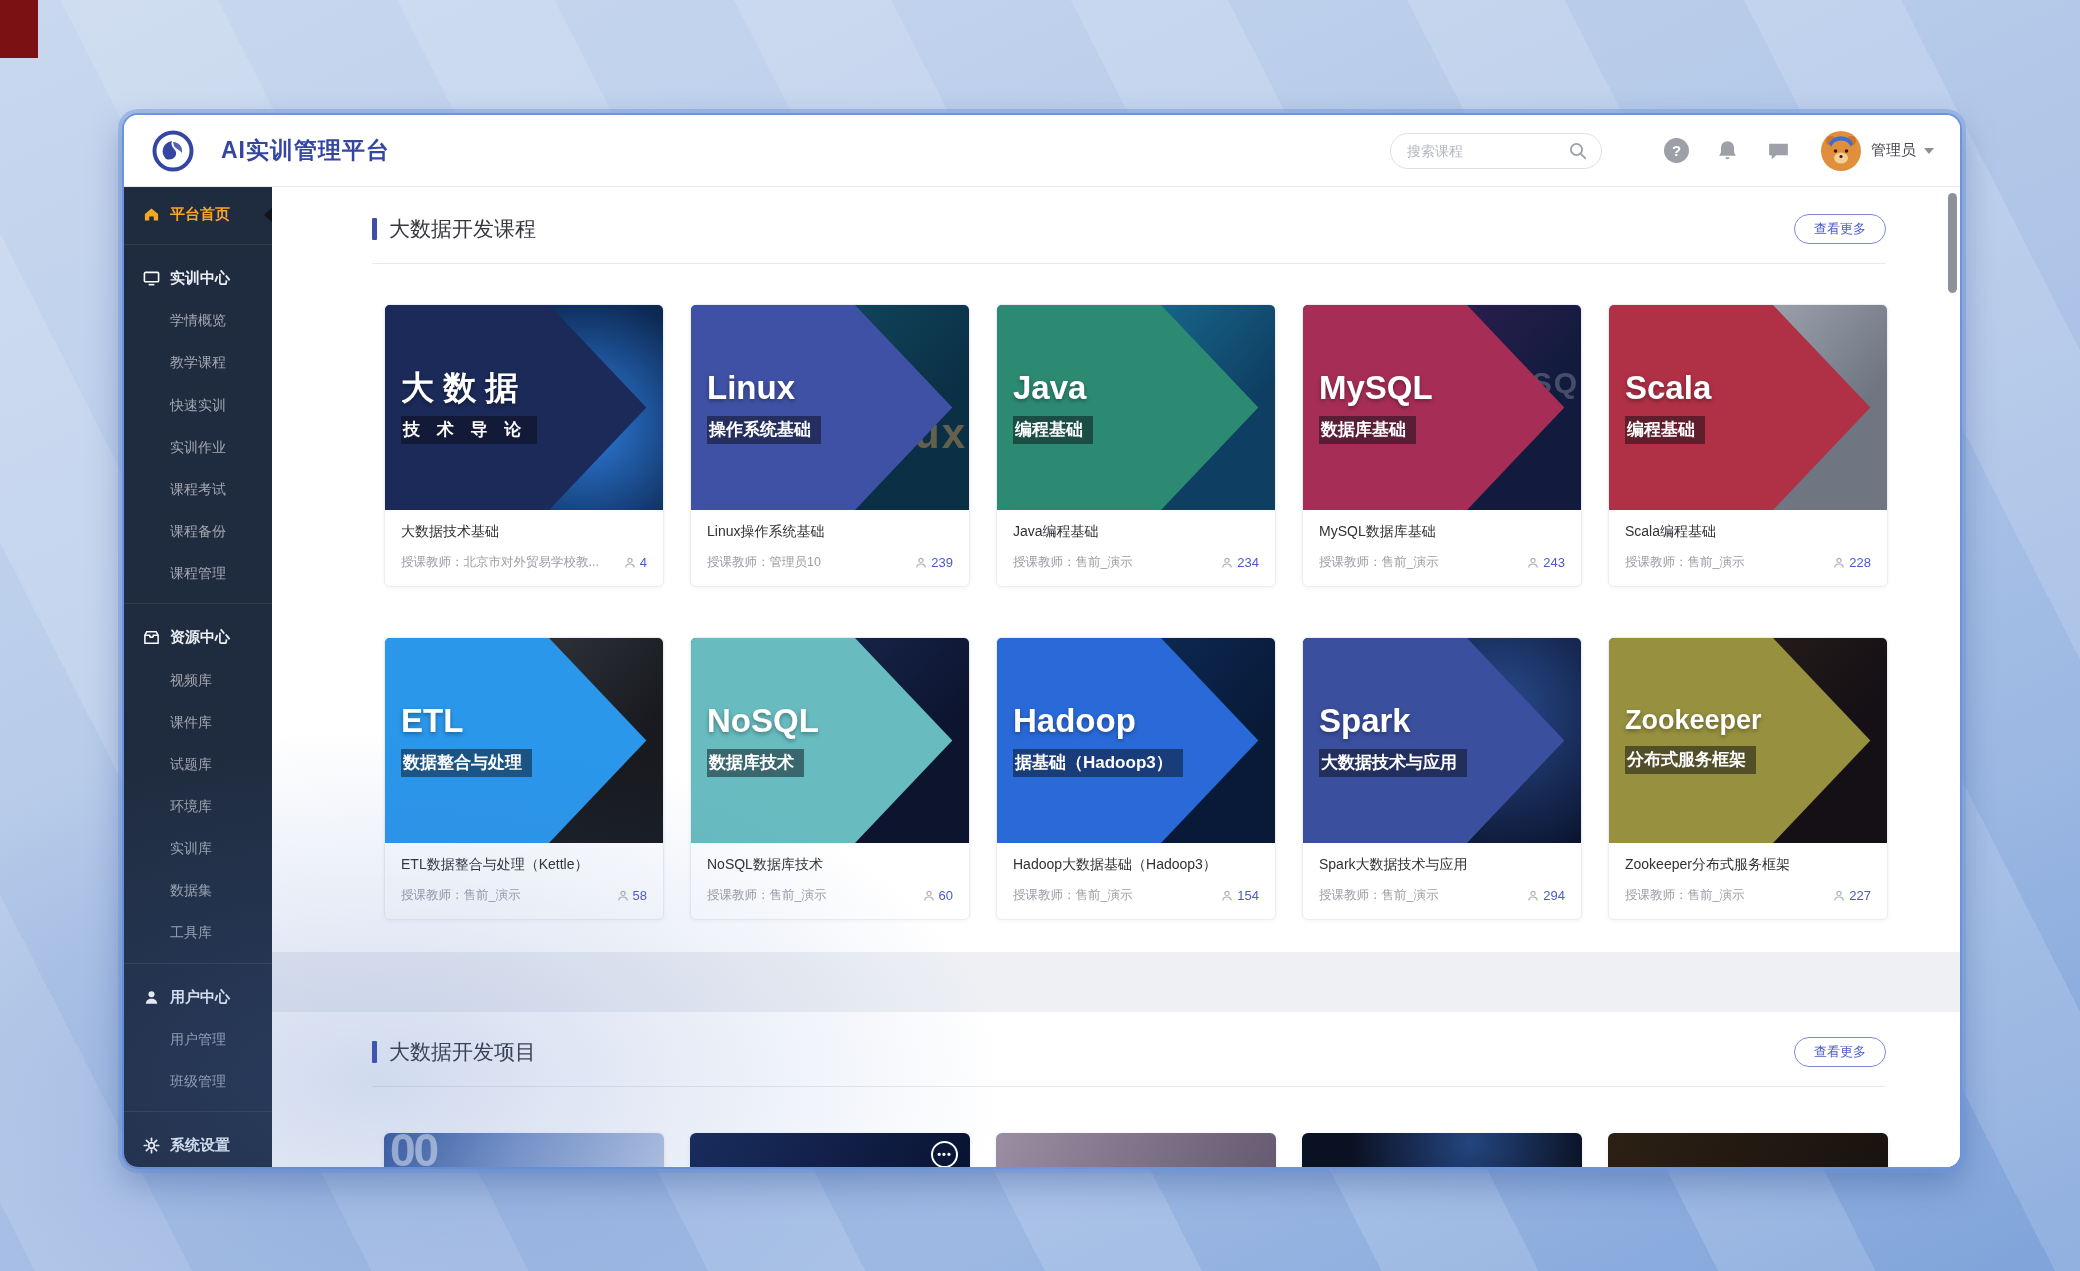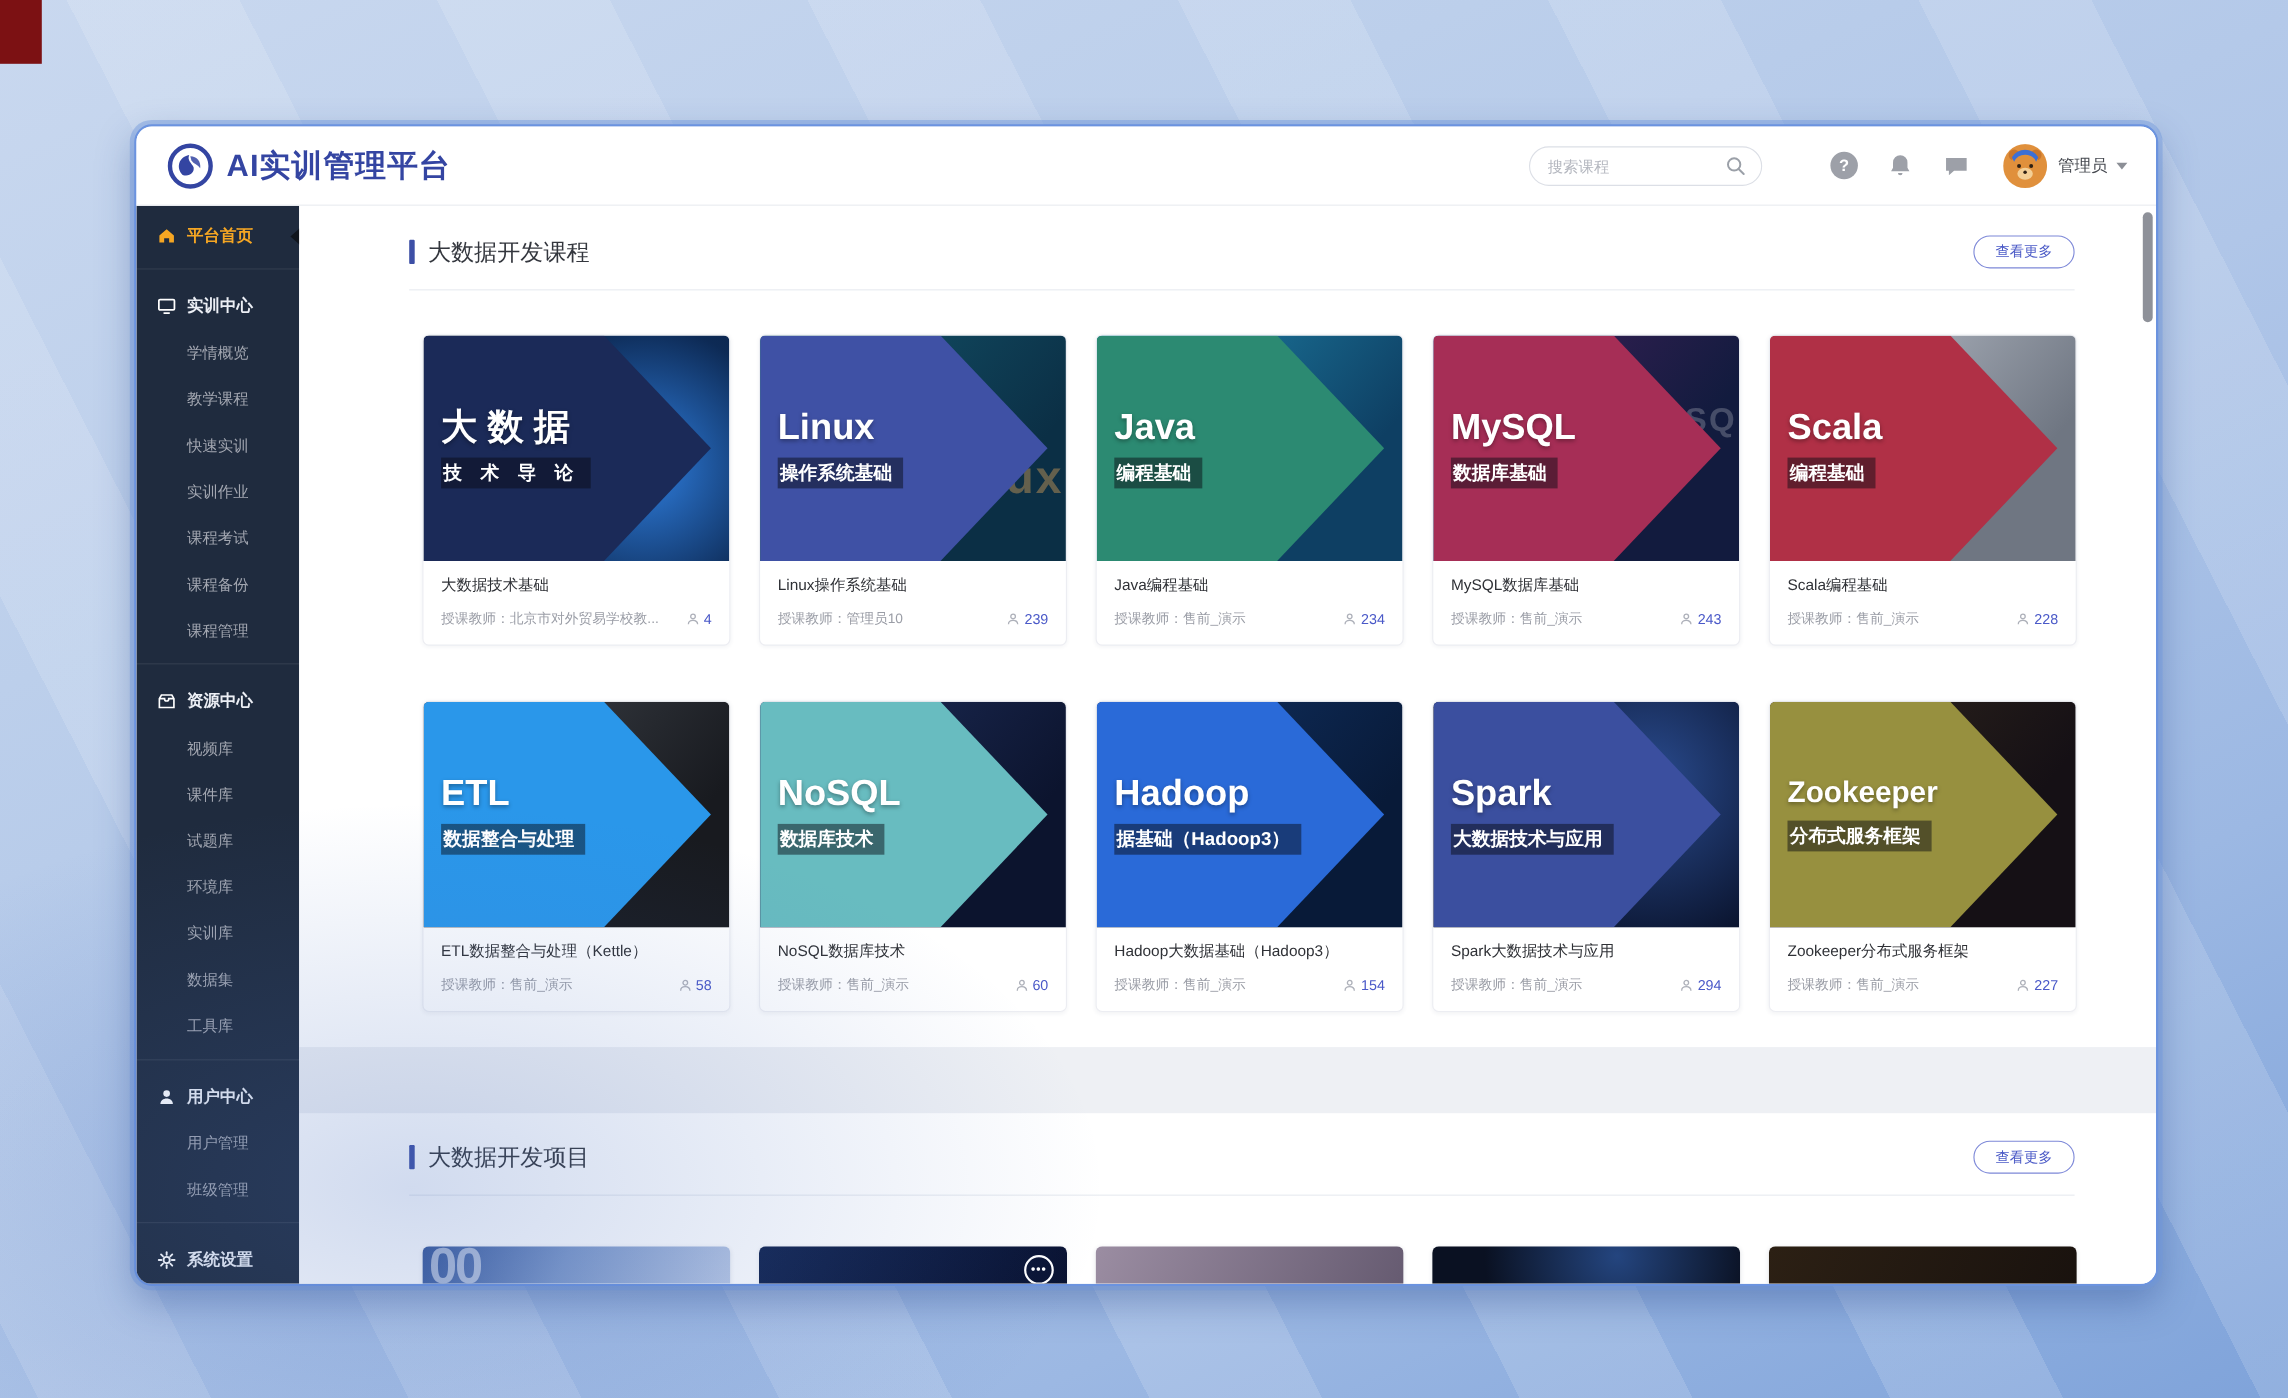--- a/index.html
+++ b/index.html
@@ -29,21 +29,21 @@
     background:#fff; border-radius:16px; overflow:hidden;
     border:2px solid #6b93df;
     box-shadow:0 0 0 4px rgba(110,150,220,.45), 0 14px 34px rgba(30,60,130,.35);
     display:flex; flex-direction:column;
   }
 
   
   .titlebar { height:72px; flex:0 0 72px; background:#fff; display:flex; align-items:center;
     padding:0 26px 0 28px; border-bottom:1px solid #e9ebf0; position:relative; z-index:5; }
   .logo { width:42px; height:42px; flex:0 0 42px; }
-  .app-title { margin-left:12px; font-size:28px; font-weight:bold; color:#3445a2; letter-spacing:1px; }
+  .app-title { margin-left:27px; font-size:23px; font-weight:bold; color:#3445a2; letter-spacing:1px; }
   .titlebar .spacer { flex:1; }
   .search-box { position:relative; width:212px; height:36px; margin-right:36px; }
   .search-box input { width:100%; height:100%; border:1px solid #dcdfe6; border-radius:18px;
     padding:0 40px 0 16px; font-size:14px; color:#606266; outline:none; background:#fff;
     font-family:inherit; }
   .search-box input::placeholder { color:#b4b7bf; }
   .search-glyph { position:absolute; right:14px; top:8px; width:20px; height:20px; }
   .tb-icon { margin-left:26px; display:flex; align-items:center; justify-content:center; cursor:pointer; }
   .help-circle { width:25px; height:25px; border-radius:50%; background:#9da0a8; color:#fff;
     font-size:15px; font-weight:bold; display:flex; align-items:center; justify-content:center; }

